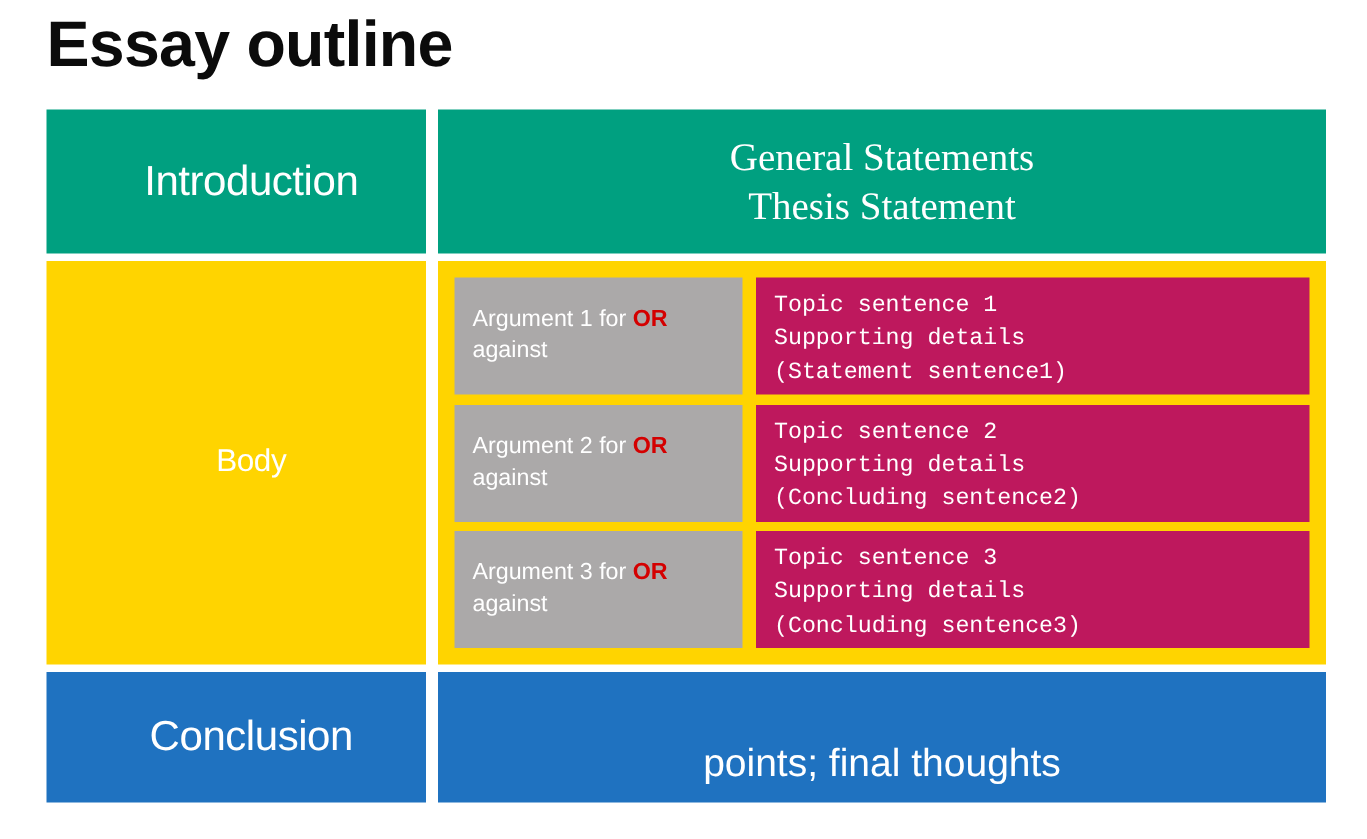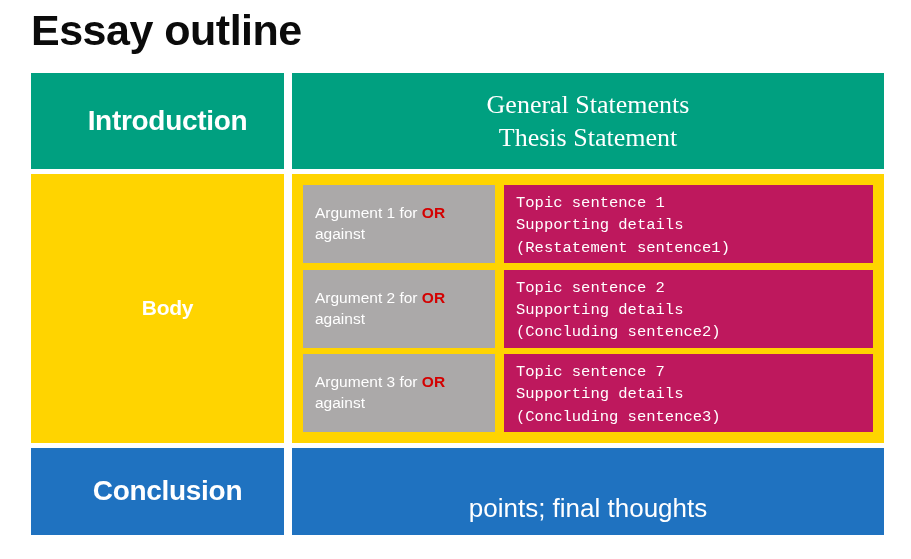--- a/index.html
+++ b/index.html
@@ -52,21 +52,21 @@
   .content-cell {
     position: absolute;
     left: 261px;
     right: 0;
     top: 0;
     bottom: 0;
     box-sizing: border-box;
   }
   .label-text {
     color: #ffffff;
-    font-weight: bold;
+    font-weight: normal;
     font-size: 28px;
     letter-spacing: -0.3px;
     text-align: center;
     line-height: 1.15;
     margin-left: 20px;
   }
 
   
   #row-introduction {
     top: 73px;
@@ -194,21 +194,21 @@
     <div class="content-cell">
 
       <div class="body-row">
         <div class="arg-box">
           <div class="arg-text"><span>Argument 1 for </span><span class="or">OR</span><span> against</span></div>
         </div>
         <div class="topic-box">
           <div class="topic-text">
             <span>Topic sentence 1</span><br>
             <span>Supporting details</span><br>
-            <span>(Restatement sentence1)</span>
+            <span>(Statement sentence1)</span>
           </div>
         </div>
       </div>
 
       <div class="body-row">
         <div class="arg-box">
           <div class="arg-text"><span>Argument 2 for </span><span class="or">OR</span><span> against</span></div>
         </div>
         <div class="topic-box">
           <div class="topic-text">
@@ -218,21 +218,21 @@
           </div>
         </div>
       </div>
 
       <div class="body-row">
         <div class="arg-box">
           <div class="arg-text"><span>Argument 3 for </span><span class="or">OR</span><span> against</span></div>
         </div>
         <div class="topic-box">
           <div class="topic-text">
-            <span>Topic sentence 7</span><br>
+            <span>Topic sentence 3</span><br>
             <span>Supporting details</span><br>
             <span>(Concluding sentence3)</span>
           </div>
         </div>
       </div>
 
     </div>
   </div>
 
   <div class="row" id="row-conclusion">

